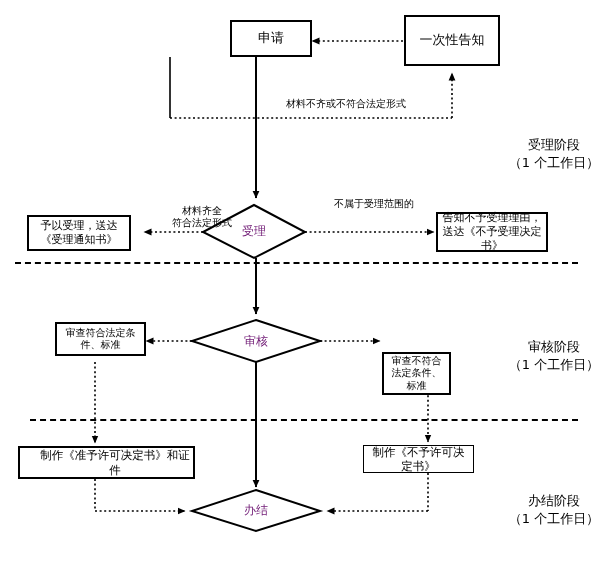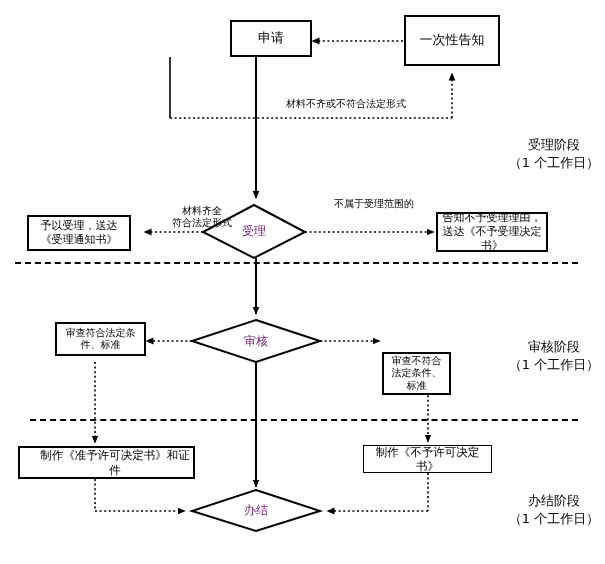--- a/index.html
+++ b/index.html
@@ -157,21 +157,21 @@
   </div>
 
   <div class="node box" style="left:382px; top:320px; width:69px; height:43px; font-size:10px;margin-top:32px;">
     <span>审查不符合法定条件、标准</span>
   </div>
 
   <div class="node box" style="left:18px; top:446px; width:177px; height:33px; font-size:11.5px;padding-left:20px;">
     <span>制作《准予许可决定书》和证件</span>
   </div>
 
-  <div class="node box thin" style="left:363px; top:445px; width:129px; height:28px; font-size:11.5px;justify-content:flex-end;">
+  <div class="node box thin" style="left:363px; top:445px; width:111px; height:28px; font-size:11.5px;justify-content:flex-end;">
     <span>制作《不予许可决定书》</span>
   </div>
 
   <div class="diamond-label" style="left:192px; top:490px; width:128px; height:41px; font-size:12px;">
     <span>办结</span>
   </div>
 
   <div class="edge-label" style="left:286px; top:98px; font-size:10px;">
     <span>材料不齐或不符合法定形式</span>
   </div>

